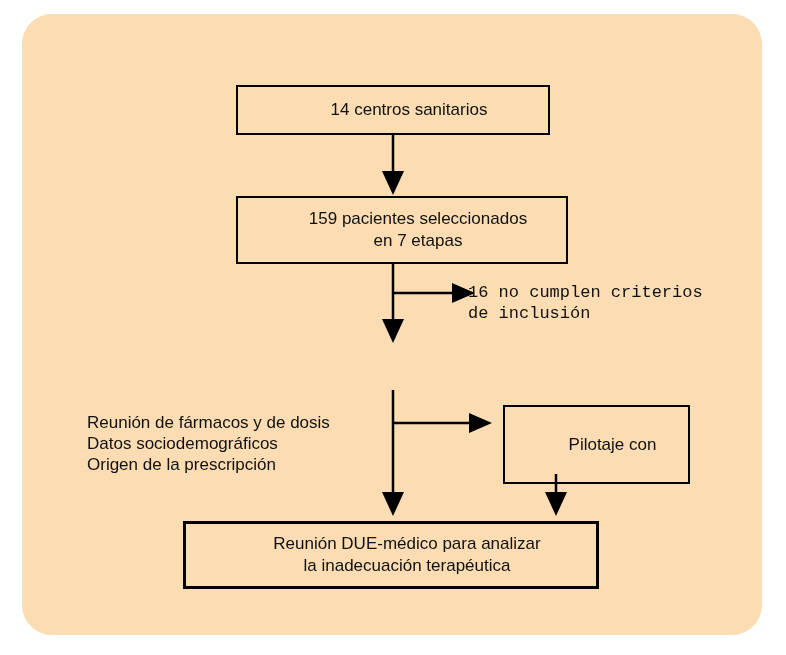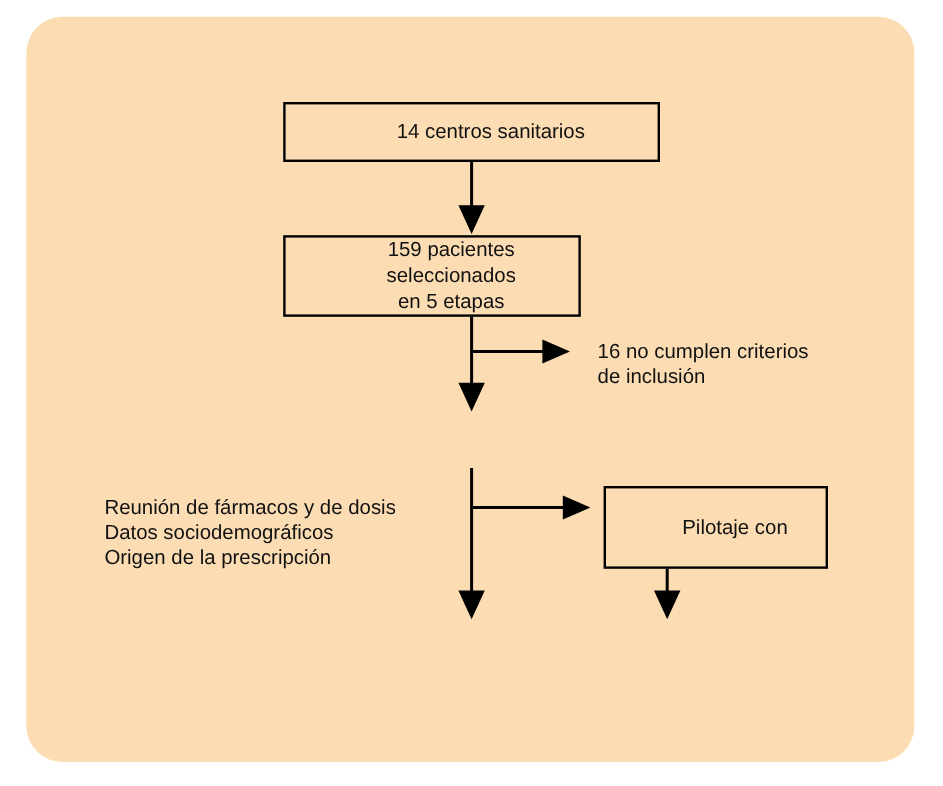--- a/index.html
+++ b/index.html
@@ -41,33 +41,33 @@
     flex-direction: column;
     align-items: center;
     justify-content: center;
     text-align: center;
     font-size: 17px;
     line-height: 22px;
     color: #111111;
     padding-left: 32px;
   }
   .node-centers  { left: 236px; top:  85px; width: 314px; height: 50px; }
-  .node-selected { left: 236px; top: 196px; width: 248px; height: 68px; }
+  .node-selected { left: 236px; top: 196px; width: 332px; height: 68px; }
   .node-visits   { left: 235px; top: 348px; width: 315px; height: 42px; }
-  .node-pilot    { left: 503px; top: 405px; width: 187px; height: 69px; }
+  .node-pilot    { left: 503px; top: 405px; width: 187px; height: 79px; }
   .node-meeting  { left: 183px; top: 521px; width: 416px; height: 68px; border-width: 3px; }
   .note {
     position: absolute;
     font-size: 17px;
     line-height: 21px;
     color: #111111;
     text-align: left;
     white-space: nowrap;
   }
-  .note-exclusion { left: 498px; top: 282px; }
+  .note-exclusion { left: 468px; top: 282px; font-family: Liberation Mono, monospace; }
   .note-variables { left:  87px; top: 412px; }
 </style>
 </head>
 <body>
 
 <div class="stage">
 
   <div class="panel"></div>
 
   <svg class="arrows" viewBox="0 0 786 655" xmlns="http://www.w3.org/2000/svg">
@@ -102,33 +102,37 @@
       <polygon points="545,492 567,492 556,516" fill="#000"></polygon>
     </g>
   </svg>
 
   <div class="node node-centers">
     <div>14 centros sanitarios</div>
   </div>
 
   <div class="node node-selected">
     <div>159 pacientes seleccionados</div>
-    <div>en 5 etapas</div>
+    <div>en 7 etapas</div>
   </div>
 
   <div class="note note-exclusion">
     <div>16 no cumplen criterios</div>
     <div>de inclusión</div>
   </div>
 
 
   <div class="note note-variables">
     <div>Reunión de fármacos y de dosis</div>
     <div>Datos sociodemográficos</div>
     <div>Origen de la prescripción</div>
   </div>
 
   <div class="node node-pilot">
     <div>Pilotaje con</div>
   </div>
 
+  <div class="node node-meeting">
+    <div>Reunión DUE-médico para analizar</div>
+    <div>la inadecuación terapéutica</div>
+  </div>
 
 </div>
 
 </body></html>

